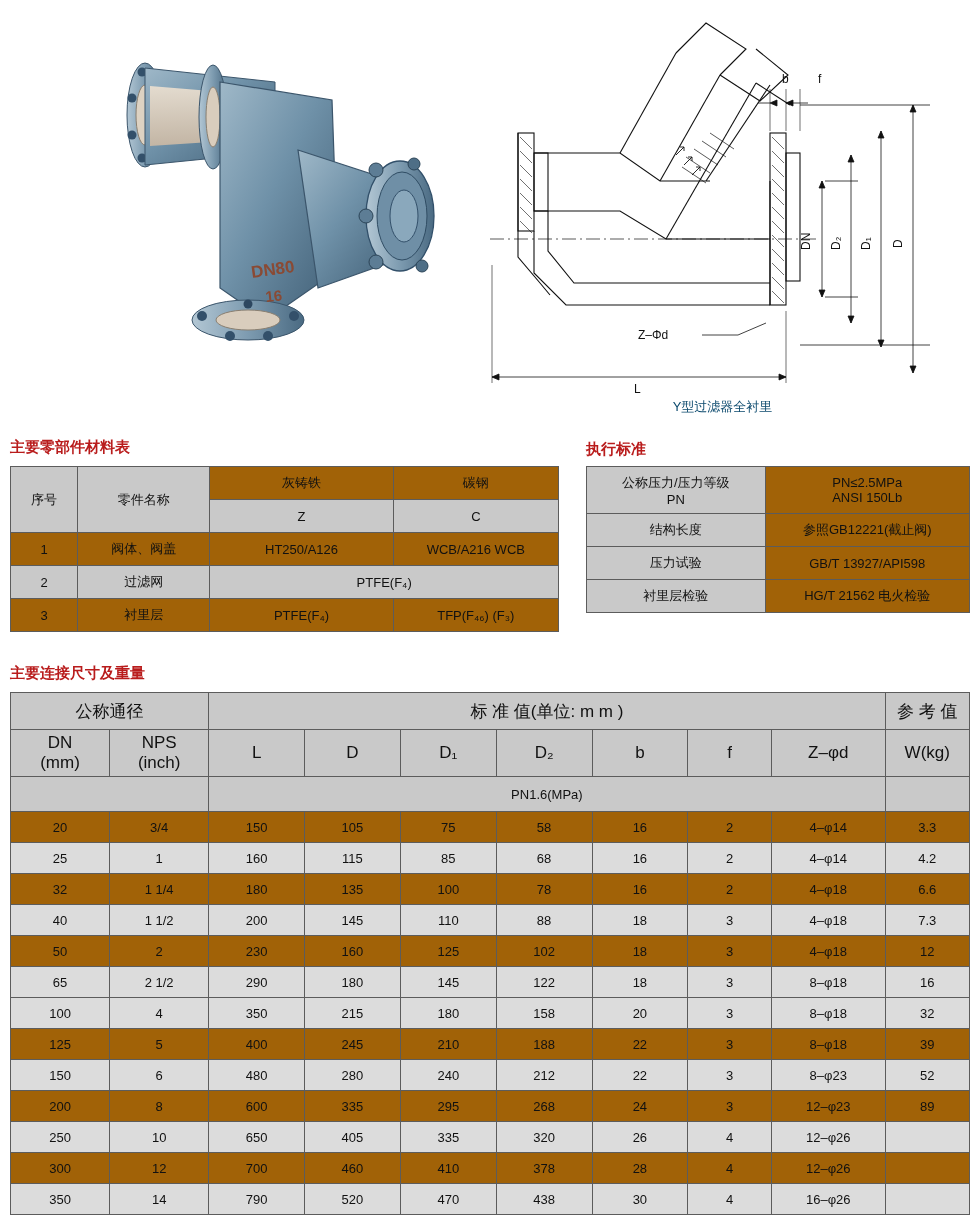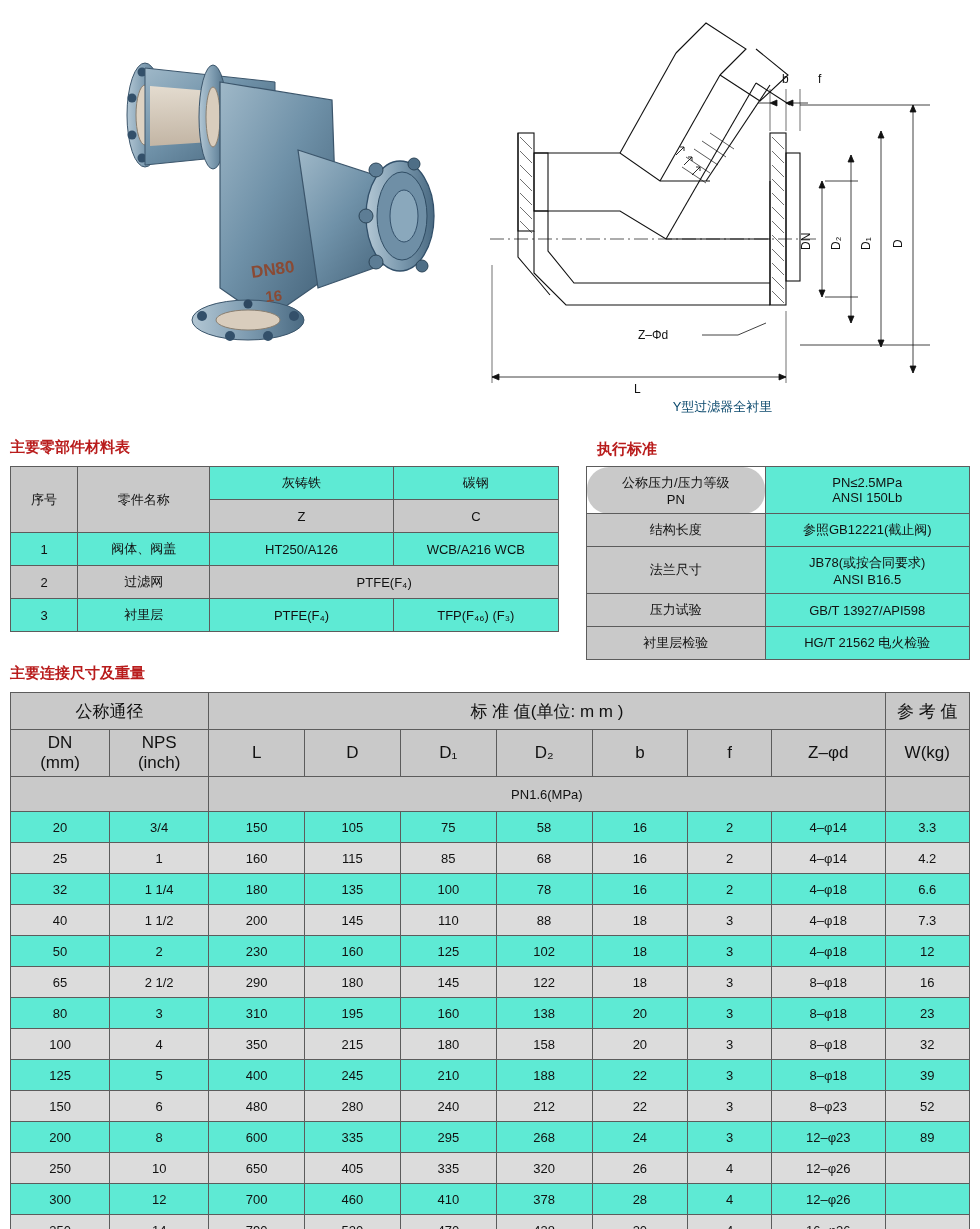--- a/index.html
+++ b/index.html
@@ -61,21 +61,20 @@
   }
   .head-left {
     position: absolute;
     left: 10px;
     top: 438px;
   }
   .head-right {
     position: absolute;
     left: 586px;
     top: 440px;
-    margin-left: 11px;
   }
   .head-dims {
     position: absolute;
     left: 10px;
     top: 664px;
   }
 
   
   table {
     border-collapse: collapse;
@@ -89,21 +88,21 @@
     padding: 3px 2px;
     color: #111;
   }
   .shade {
     background: #c9c9c9;
   }
   .shade-light {
     background: #dcdcdc;
   }
   .white {
-    background: #5eead4;
+    background: #a16207;
   }
 
   
   .tbl-material {
     position: absolute;
     left: 10px;
     top: 466px;
     width: 549px;
   }
   .tbl-material td {
@@ -117,21 +116,21 @@
   
   .tbl-standard {
     position: absolute;
     left: 586px;
     top: 466px;
     width: 384px;
   }
   .tbl-standard td {
     height: 26px;
   }
-  .tbl-standard .c-label { width: 167px; border-radius: 22px; }
+  .tbl-standard .c-label { width: 167px; }
   .tbl-standard .c-val { width: 192px; }
 
   
   .tbl-dims {
     position: absolute;
     left: 10px;
     top: 692px;
     width: 960px;
   }
   .tbl-dims td {
@@ -365,25 +364,20 @@
         <td class="shade c-label" style="height:40px; white-space:pre-line;">公称压力/压力等级
 PN</td>
         <td class="white c-val" style="white-space:pre-line;">PN≤2.5MPa
 ANSI 150Lb</td>
       </tr>
       <tr>
         <td class="shade">结构长度</td>
         <td class="white">参照GB12221(截止阀)</td>
       </tr>
       <tr>
-        <td class="shade" style="height:40px; white-space:pre-line;">法兰尺寸</td>
-        <td class="white" style="white-space:pre-line;">JB78(或按合同要求)
-ANSI B16.5</td>
-      </tr>
-      <tr>
         <td class="shade">压力试验</td>
         <td class="white">GB/T 13927/API598</td>
       </tr>
       <tr>
         <td class="shade">衬里层检验</td>
         <td class="white">HG/T 21562 电火检验</td>
       </tr>
     </tbody>
   </table>
 
@@ -479,32 +473,20 @@
         <td>2 1/2</td>
         <td>290</td>
         <td>180</td>
         <td>145</td>
         <td>122</td>
         <td>18</td>
         <td>3</td>
         <td>8–φ18</td>
         <td>16</td>
       </tr>
-      <tr class="white">
-        <td>80</td>
-        <td>3</td>
-        <td>310</td>
-        <td>195</td>
-        <td>160</td>
-        <td>138</td>
-        <td>20</td>
-        <td>3</td>
-        <td>8–φ18</td>
-        <td>23</td>
-      </tr>
       <tr class="shade-light">
         <td>100</td>
         <td>4</td>
         <td>350</td>
         <td>215</td>
         <td>180</td>
         <td>158</td>
         <td>20</td>
         <td>3</td>
         <td>8–φ18</td>

